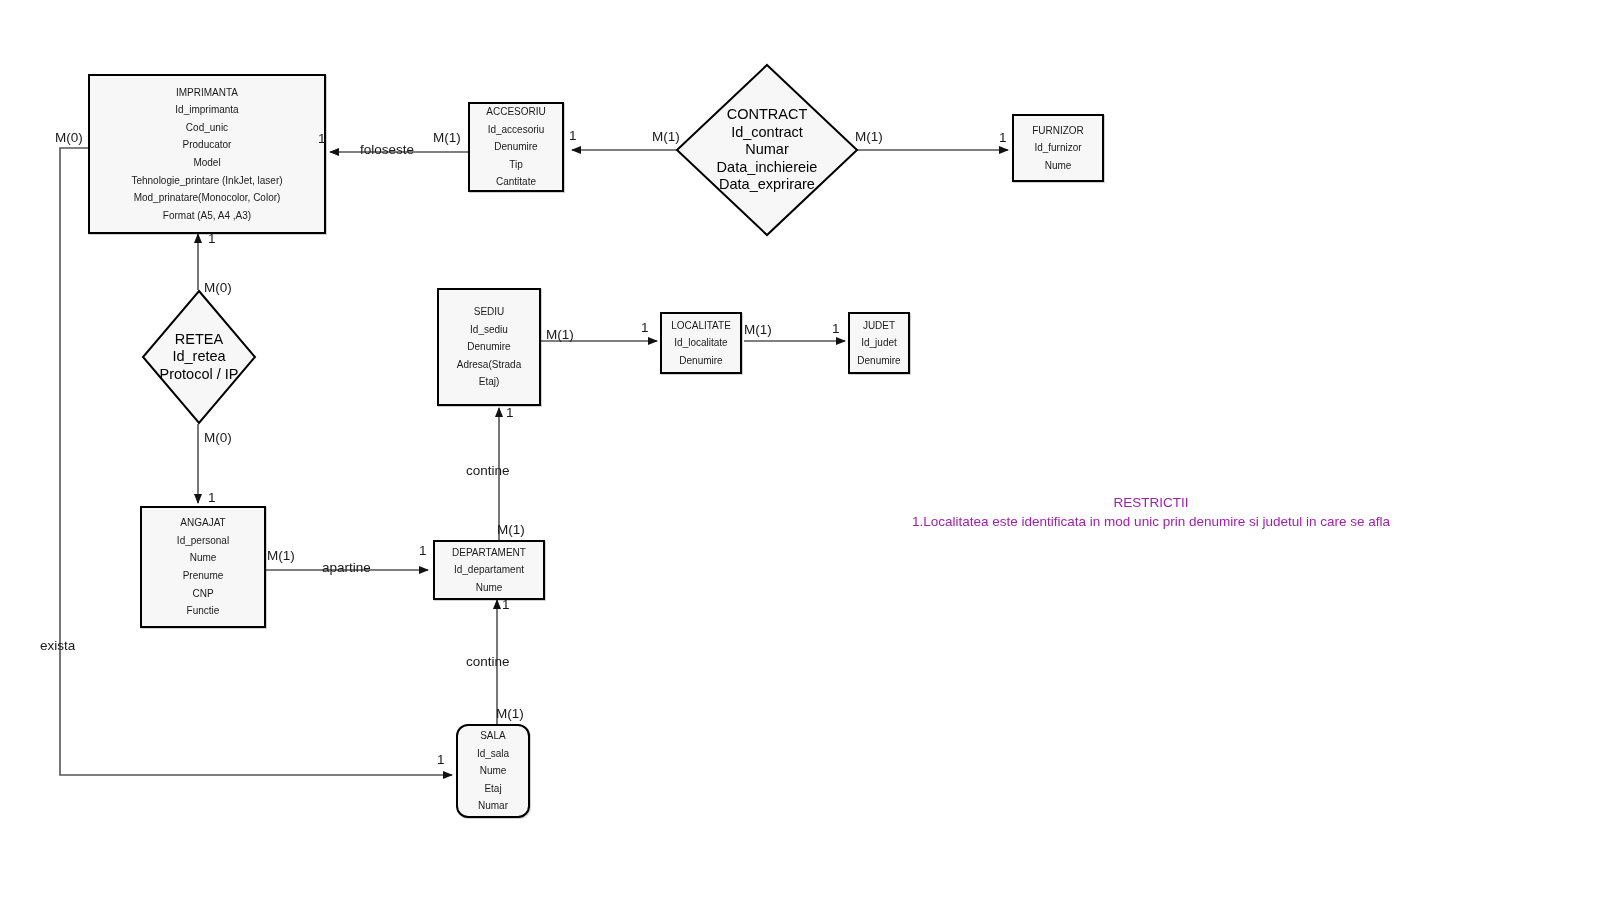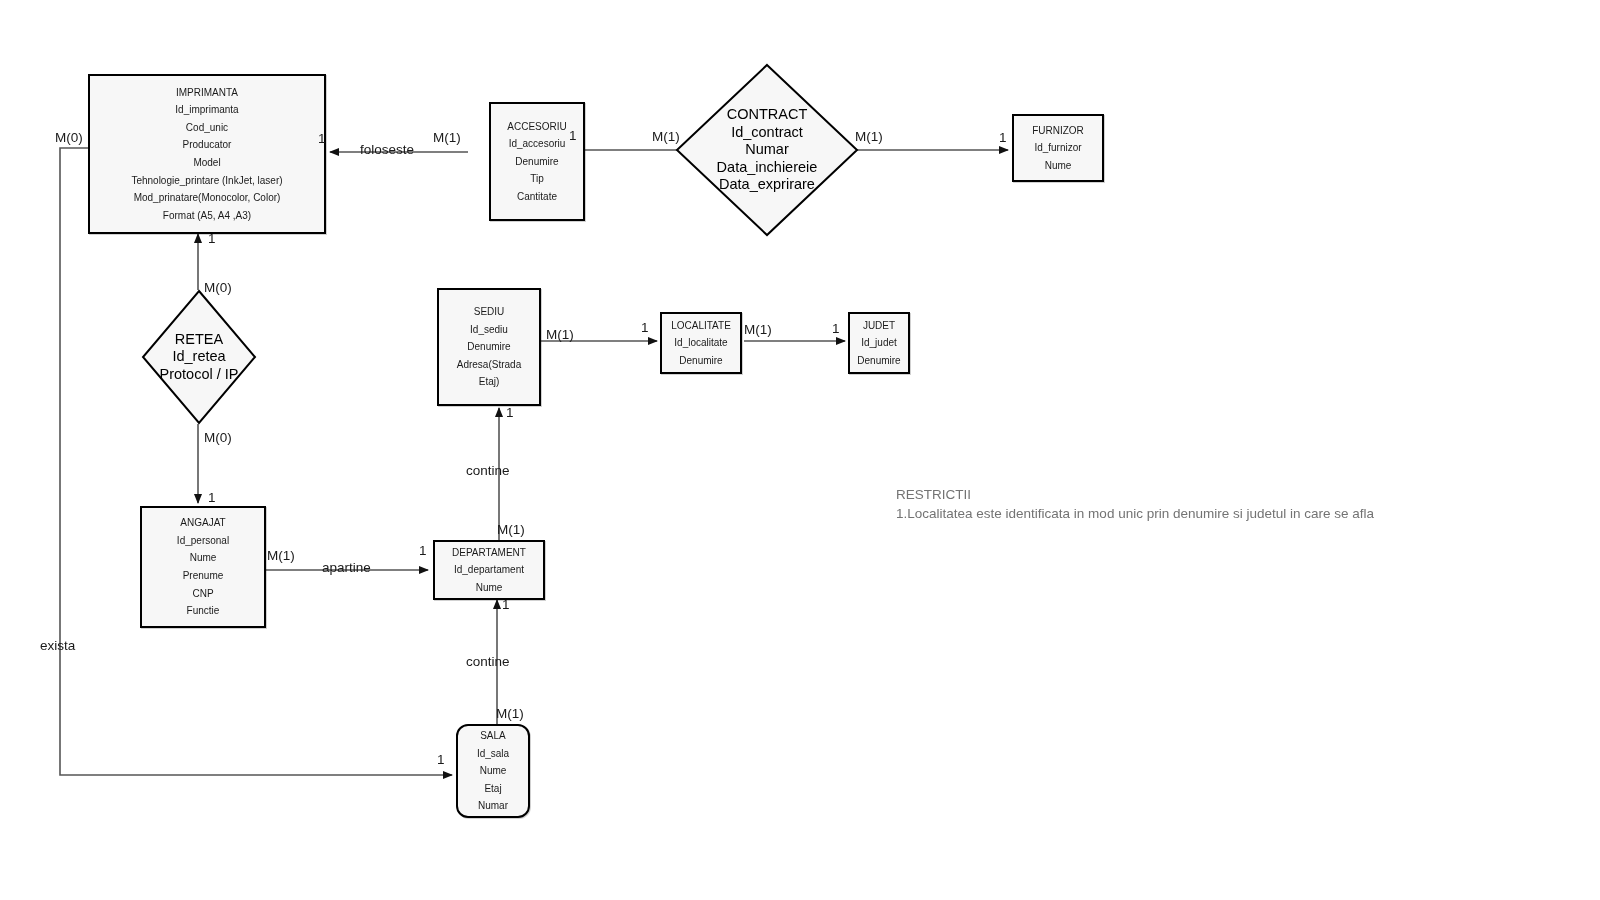--- a/index.html
+++ b/index.html
@@ -74,22 +74,24 @@
     font-size: 13.5px;
     line-height: 15px;
     color: #1a1a1a;
     white-space: nowrap;
     background: transparent;
   }
   .note {
     position: absolute;
     font-size: 13.5px;
     line-height: 19px;
-    color: #737373;
+    color: #a21caf;
+    text-align: center;
     white-space: nowrap;
+    margin-top: 8px;
   }
   .note .note-title { display: block; }
   .note .note-line { display: block; }
 </style>
 </head>
 <body>
 
 <div id="canvas">
 
   <svg class="edges" viewBox="0 0 1600 900">
@@ -126,21 +128,21 @@
     <div class="title">IMPRIMANTA</div>
     <div class="row">Id_imprimanta</div>
     <div class="row">Cod_unic</div>
     <div class="row">Producator</div>
     <div class="row">Model</div>
     <div class="row">Tehnologie_printare (InkJet, laser)</div>
     <div class="row">Mod_prinatare(Monocolor, Color)</div>
     <div class="row">Format (A5, A4 ,A3)</div>
   </div>
 
-  <div class="entity" style="left:468px; top:102px; width:96px; height:119px;margin-left:21px;">
+  <div class="entity" style="left:468px; top:102px; width:96px; height:90px;">
     <div class="title">ACCESORIU</div>
     <div class="row">Id_accesoriu</div>
     <div class="row">Denumire</div>
     <div class="row">Tip</div>
     <div class="row">Cantitate</div>
   </div>
 
   <div class="entity" style="left:1012px; top:114px; width:92px; height:68px;">
     <div class="title">FURNIZOR</div>
     <div class="row">Id_furnizor</div>

